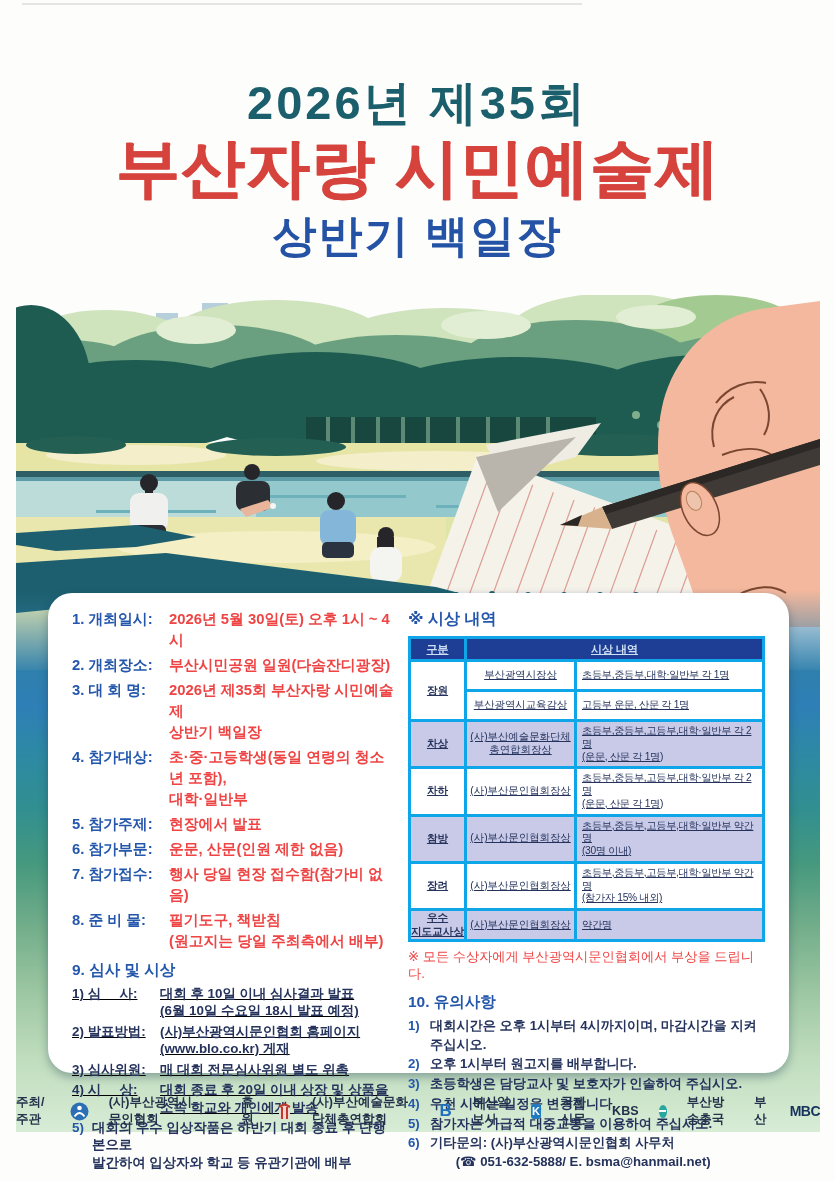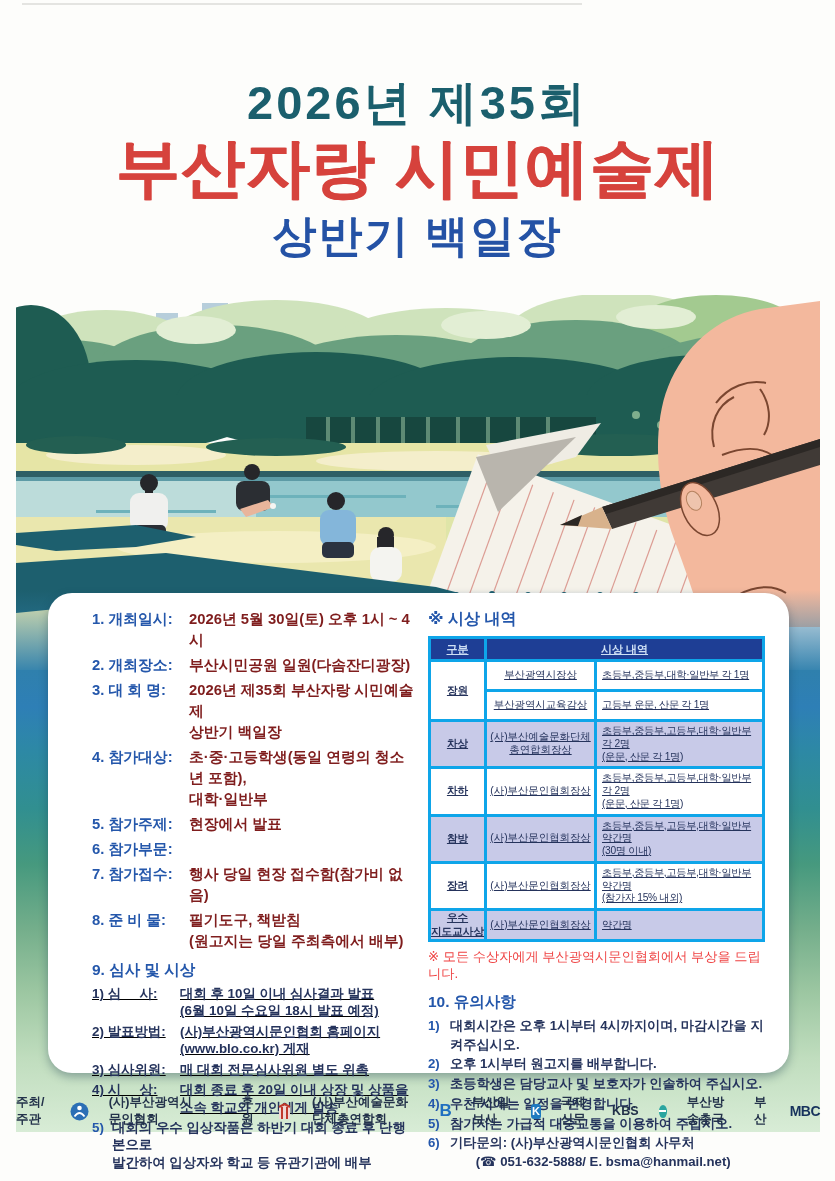--- a/index.html
+++ b/index.html
@@ -22,26 +22,26 @@
   
   .bg-gradient { position:absolute; left:16px; top:670px; width:804px; height:462px;
     background:linear-gradient(180deg,#2f80ad 0%,#2e7fb6 8%,#2d89a4 18%,#318f90 30%,#46997e 42%,#74ae8b 56%,#9dc7a2 70%,#c0ddbe 84%,#d8ecd6 100%); }
 
   
   .panel { position:absolute; left:48px; top:593px; width:741px; height:480px; background:#ffffff;
            border-radius:24px; box-shadow:0 4px 10px rgba(15,45,70,.35); padding:16px 24px 10px;
            display:flex; gap:14px; }
   .pl { white-space:pre-line; }
 
-  .col-left { width:322px; flex:none;margin-left:20px; }
+  .col-left { width:322px; flex:none; }
   .col-right { flex:1; min-width:0; }
 
   .item { display:flex; margin-bottom:4px; font-size:14.8px; line-height:1.42; }
   .item .lbl { min-width:97px; font-weight:bold; color:#2457ab; white-space:pre; }
-  .item .val { flex:1; color:#7f1d1d; font-weight:bold; }
+  .item .val { flex:1; color:#ef4444; font-weight:bold; }
 
   .judging { margin-top:8px; }
   .judging-heading { font-size:15.5px; font-weight:bold; color:#2457ab; margin-bottom:4px; }
   .jitem { display:flex; font-size:13.4px; line-height:1.3; margin-bottom:3px;text-decoration:underline; }
   .jitem .lbl { min-width:88px; font-weight:bold; color:#25335c; white-space:pre; }
   .jitem .val { flex:1; color:#25335c; font-weight:bold; }
   .jitem5 { display:flex; font-size:13.4px; line-height:1.3; }
   .jitem5 .num { min-width:20px; font-weight:bold; color:#2457ab; }
   .jitem5 .txt { flex:1; color:#25335c; font-weight:bold; }
 
@@ -309,20 +309,21 @@
           <span class="lbl">4. 참가대상:</span>
           <span class="val pl">초·중·고등학생(동일 연령의 청소년 포함),
 대학·일반부</span>
         </div>
       <div class="item">
           <span class="lbl">5. 참가주제:</span>
           <span class="val pl">현장에서 발표</span>
         </div>
       <div class="item">
           <span class="lbl">6. 참가부문:</span>
+          <span class="val pl">운문, 산문(인원 제한 없음)</span>
         </div>
       <div class="item">
           <span class="lbl">7. 참가접수:</span>
           <span class="val pl">행사 당일 현장 접수함(참가비 없음)</span>
         </div>
       <div class="item">
           <span class="lbl">8. 준 비 물:</span>
           <span class="val pl">필기도구, 책받침
 (원고지는 당일 주최측에서 배부)</span>
         </div>

